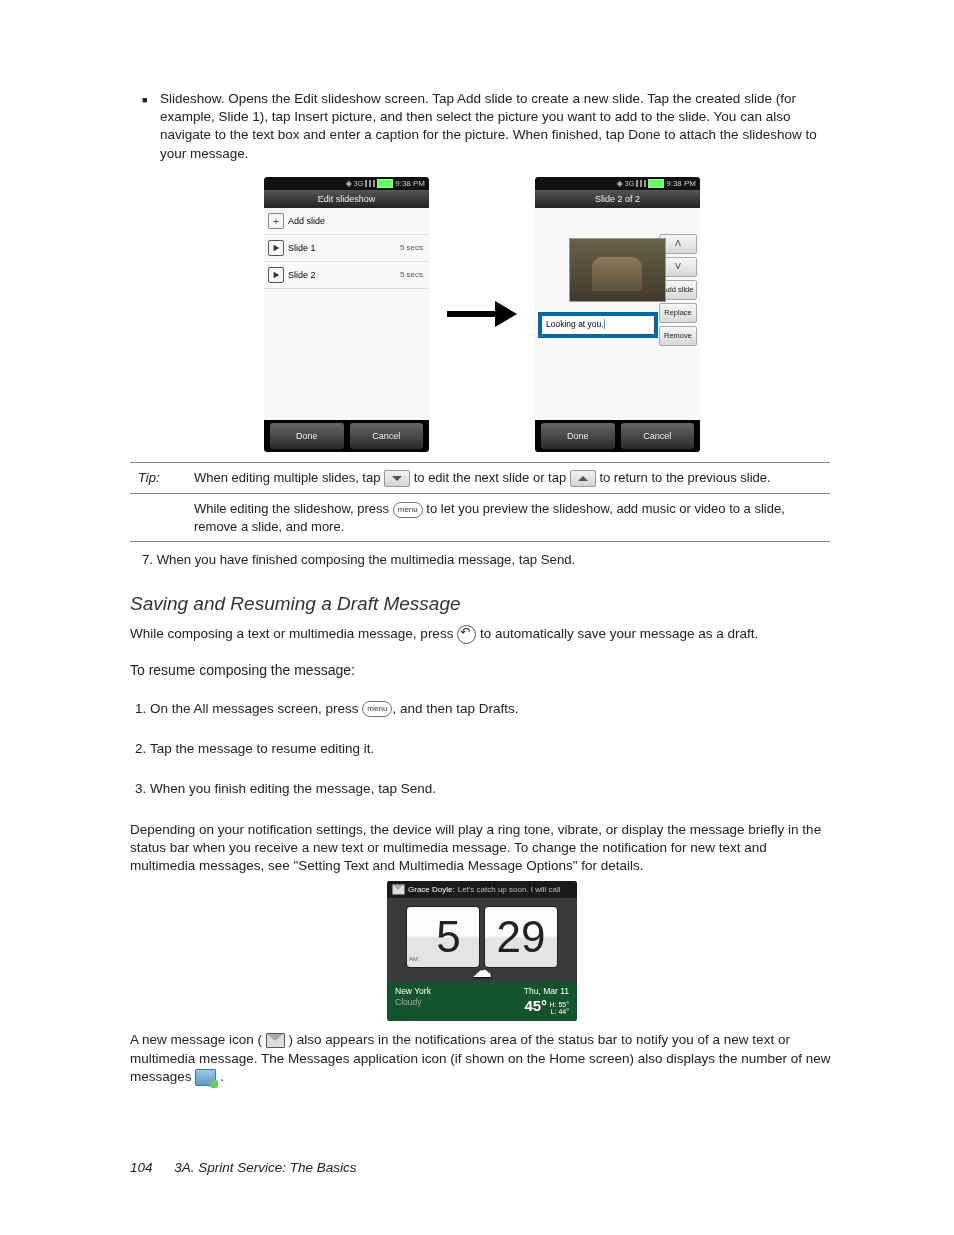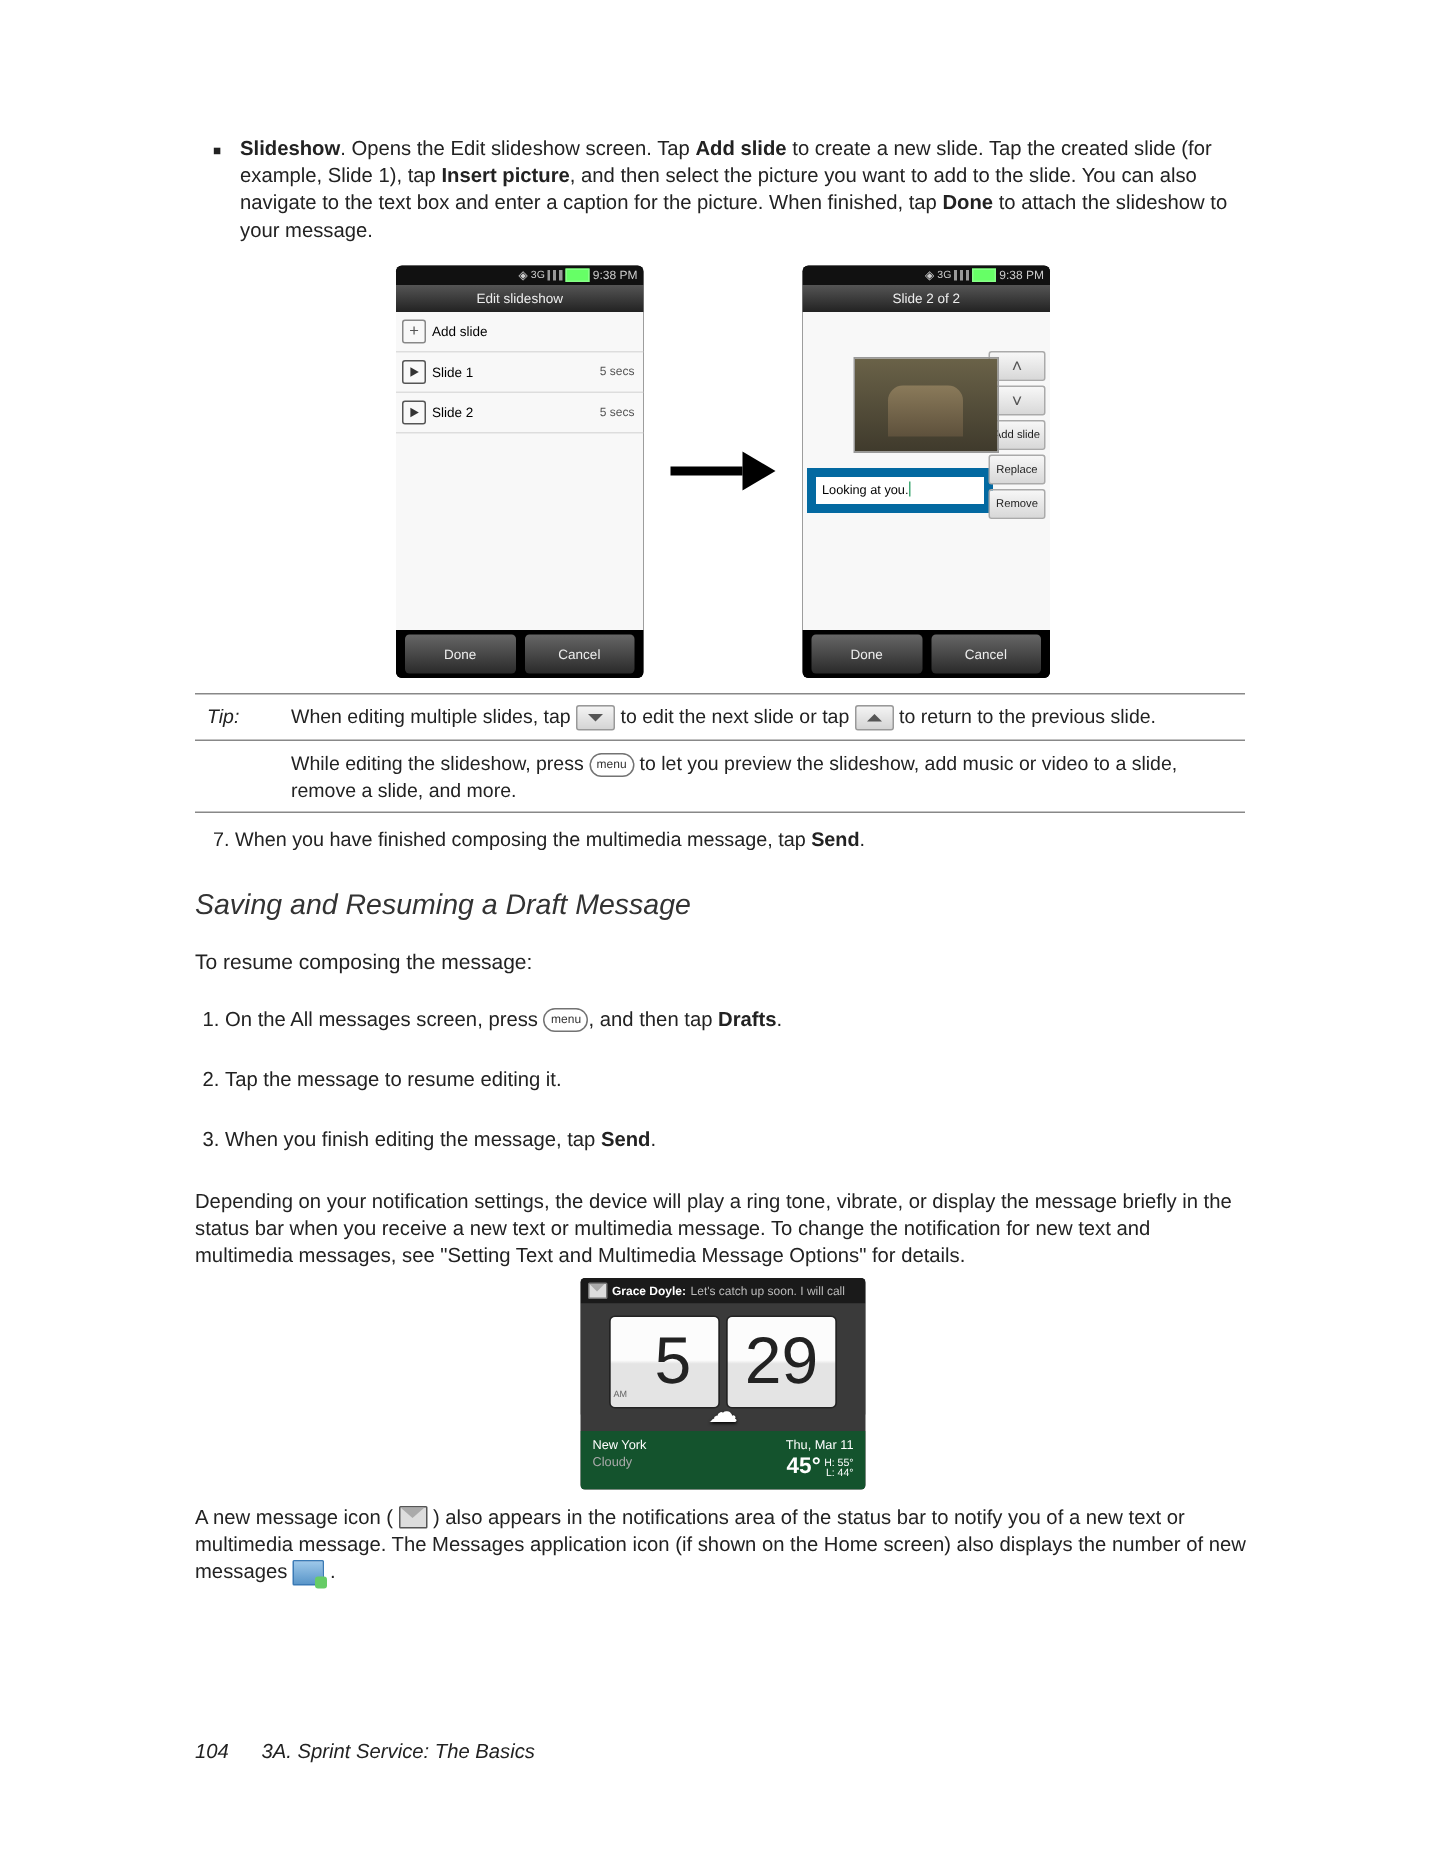--- a/index.html
+++ b/index.html
@@ -12,21 +12,21 @@
   }
   .page {
     width: 954px;
     height: 1235px;
     position: relative;
     padding: 90px 120px 60px 130px;
     box-sizing: border-box;
   }
   .bullet-item { margin-left: 30px; position: relative; line-height: 1.35; }
   .bullet-item::before { content: "■"; font-size: 9px; position: absolute; left: -18px; top: 4px; }
-  .bold { font-weight: bold; }
+  .bold { font-weight: normal; }
   .phone-row { display: flex; align-items: center; justify-content: center; gap: 18px; margin: 14px 0 10px 0; }
   .phone {
     width: 165px; height: 275px; background: #000; border-radius: 4px;
     display: flex; flex-direction: column; color: #fff; font-size: 9px;
     overflow: hidden;
   }
   .statusbar {
     height: 13px; background: #111; display: flex; align-items: center;
     justify-content: flex-end; gap: 2px; padding: 0 4px; font-size: 8px; color: #ccc;
   }
@@ -59,21 +59,21 @@
     background: linear-gradient(#6a6248,#3f3a2c); border:1px solid #999;
     position:relative;
   }
   .slide-preview::after {
     content:""; position:absolute; left:22px; top:18px; width:50px; height:34px;
     background: linear-gradient(#8a7a5a,#5e513c); border-radius:10px 10px 0 0;
   }
   .side-btns { position:absolute; right:3px; top:26px; width:38px; display:flex; flex-direction:column; gap:3px; }
   .sbtn { height:18px; font-size:7.5px; display:flex; align-items:center; justify-content:center; background:linear-gradient(#f7f7f7,#d8d8d8); border:1px solid #aaa; border-radius:2px; color:#222; }
   .sbtn.arrow { font-size:12px; color:#555; }
-  .caption-box { margin:4px 3px; border:6px solid #0369a1; padding:3px 4px; font-size:8.5px; width:104px; height:12px; background:#fff; }
+  .caption-box { margin:4px 3px; border:4px solid #0369a1; padding:3px 4px; font-size:8.5px; width:104px; height:12px; background:#fff; }
   .caption-cursor { border-right:1px solid #4a7; }
   .tip-table { width:700px; margin: 8px 0 0 0; border-collapse: collapse; font-size:13px; }
   .tip-table td { border-top:1px solid #888; border-bottom:1px solid #888; padding:6px 8px; vertical-align:top; line-height:1.35; }
   .tip-table td.lab { font-style: italic; width:40px; }
   .chev-btn { display:inline-block; width:24px; height:15px; vertical-align:middle; background:linear-gradient(#f4f4f4,#d4d4d4); border:1px solid #999; border-radius:2px; position:relative; }
   .chev-btn.dn::after { content:""; position:absolute; left:7px; top:5px; width:0; height:0; border-left:5px solid transparent; border-right:5px solid transparent; border-top:5px solid #555; }
   .chev-btn.up::after { content:""; position:absolute; left:7px; top:5px; width:0; height:0; border-left:5px solid transparent; border-right:5px solid transparent; border-bottom:5px solid #555; }
   .menu-pill { display:inline-block; padding:0 4px; height:14px; line-height:13px; font-size:8px; border:1px solid #737373; border-radius:8px; vertical-align:middle; color:#333; }
   .step7 { margin:10px 0 0 12px; font-size:13.2px; }
   h2.sect { font-family: Arial; font-style: italic; font-weight: normal; font-size:19px; color:#333; margin:26px 0 10px 0; }
@@ -216,20 +216,25 @@
       </td>
     </tr>
   </tbody>
     </table>
 
   <div class="step7">
     <span>7. When you have finished composing the multimedia message, tap </span><span class="bold">Send</span><span>.</span>
   </div>
 
   <h2 class="sect">Saving and Resuming a Draft Message</h2>
+  <div class="para">
+    <span>While composing a text or multimedia message, press </span>
+    <span class="back-key"></span>
+    <span> to automatically save your message as a draft.</span>
+  </div>
   <h3 class="sub">To resume composing the message:</h3>
   <ol class="steps">
     <li>
       <span>On the All messages screen, press </span><span class="menu-pill">menu</span><span>, and then tap </span><span class="bold">Drafts</span><span>.</span>
     </li>
     <li>Tap the message to resume editing it.</li>
     <li>
       <span>When you finish editing the message, tap </span><span class="bold">Send</span><span>.</span>
     </li>
   </ol>

